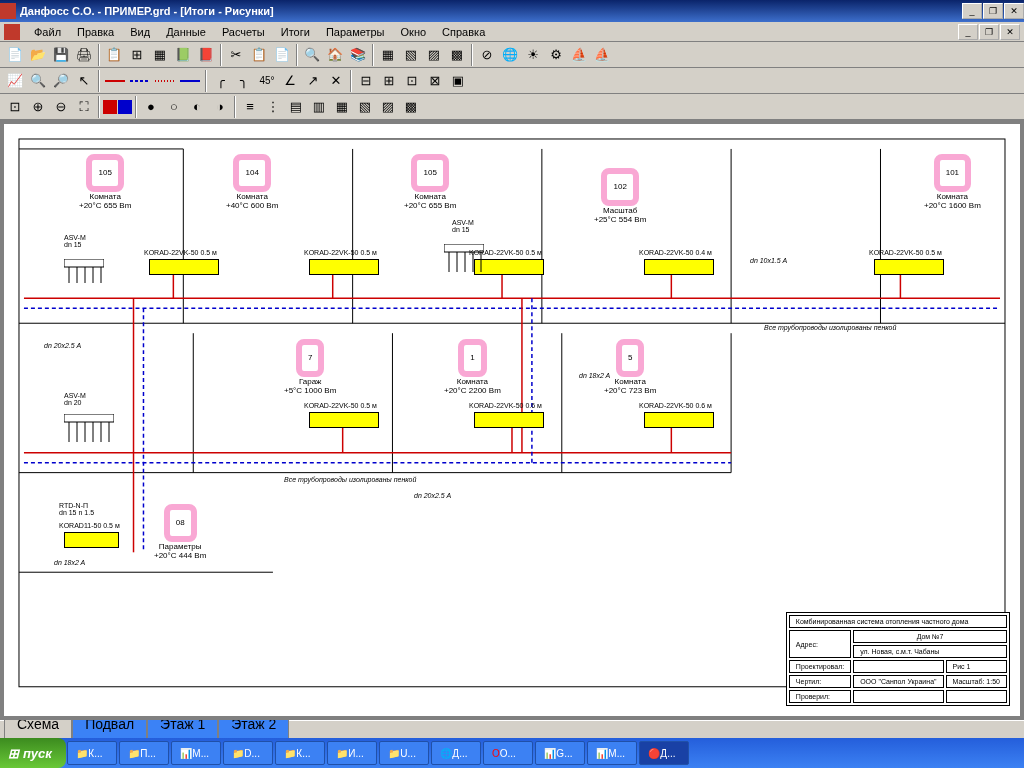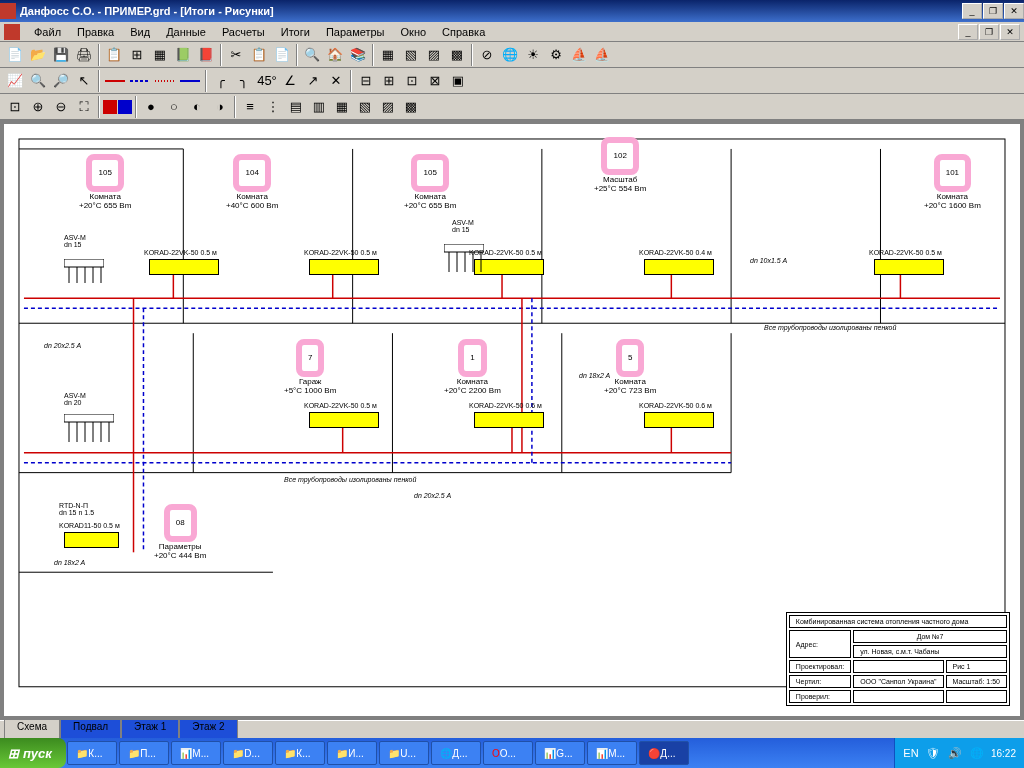--- a/index.html
+++ b/index.html
@@ -45,22 +45,22 @@
 .pipe-red { stroke: #c00; stroke-width: 1.5; fill: none; }
 .pipe-blue { stroke: #00c; stroke-width: 1.5; stroke-dasharray: 4 3; fill: none; }
 .wall { stroke: #000; stroke-width: 1; fill: none; }
 
 
 .titleblock { position: absolute; right: 10px; bottom: 10px; border: 1px solid #000; font-size: 7px; background: white; }
 .titleblock td { border: 1px solid #000; padding: 2px 6px; }
 
 
 .tabbar { height: 20px; background: #d4d0c8; display: flex; align-items: flex-end; padding: 0 4px; border-top: 1px solid #fff; }
-.tab { padding: 8px 12px; background: #d4d0c8; border: 1px solid #808080; border-bottom: none; font-size: 10px; cursor: pointer; }
-.tab.active { background: #1d4ed8; }
+.tab { padding: 8px 12px; background: #d4d0c8; border: 1px solid #808080; border-bottom: none; font-size: 14px; cursor: pointer; }
+.tab.active { background: #3b82f6; }
 
 
 .statusbar { height: 20px; background: #d4d0c8; display: flex; align-items: center; border-top: 1px solid #fff; padding: 0 4px; font-size: 10px; gap: 10px; }
 .statusitem { border: 1px inset #d4d0c8; padding: 1px 6px; }
 
 
 .taskbar { position: absolute; bottom: 0; left: 0; right: 0; height: 30px; background: linear-gradient(to bottom, #245edb, #3c81f3); display: flex; align-items: center; }
 .startbtn { height: 30px; background: linear-gradient(to bottom, #3c8b1f, #69c837); color: white; font-weight: bold; font-style: italic; padding: 0 14px 0 8px; display: flex; align-items: center; gap: 4px; border-radius: 0 8px 8px 0; cursor: pointer; font-size: 13px; }
 .taskitem { height: 24px; background: #3c81f3; border: 1px solid #2050a8; margin: 0 1px; padding: 0 8px; display: flex; align-items: center; color: white; font-size: 10px; cursor: pointer; border-radius: 2px; min-width: 50px; }
 .taskitem.active { background: #1941a5; }
@@ -154,21 +154,21 @@
     </div>
   <div class="linetype blue">
       <svg width="20" height="4">
         <line x1="0" y1="2" x2="20" y2="2" stroke="#00c" stroke-width="2"></line>
       </svg>
     </div>
   <div class="tbsep"></div>
   <div class="tbbtn">╭</div>
   <div class="tbbtn">╮</div>
   <div class="tbbtn">
-      <span style="font-size:13px">45°</span>
+      <span style="font-size:10px">45°</span>
     </div>
   <div class="tbbtn">∠</div>
   <div class="tbbtn">↗</div>
   <div class="tbbtn">✕</div>
   <div class="tbsep"></div>
   <div class="tbbtn">⊟</div>
   <div class="tbbtn">⊞</div>
   <div class="tbbtn">⊡</div>
   <div class="tbbtn">⊠</div>
   <div class="tbbtn">▣</div>
@@ -247,21 +247,21 @@
 
     <div class="room" style="left:75px;top:30px">
       <div class="room-label"><span class="room-num">105</span><br><span>Комната</span><br><span>+20°C 655 Вm</span></div>
     </div>
     <div class="room" style="left:222px;top:30px">
       <div class="room-label"><span class="room-num">104</span><br><span>Комната</span><br><span>+40°C 600 Вm</span></div>
     </div>
     <div class="room" style="left:400px;top:30px">
       <div class="room-label"><span class="room-num">105</span><br><span>Комната</span><br><span>+20°C 655 Вm</span></div>
     </div>
-    <div class="room" style="left:590px;top:13px">
+    <div class="room" style="left:590px;top:44px">
       <div class="room-label"><span class="room-num">102</span><br><span>Масштаб</span><br><span>+25°C 554 Вm</span></div>
     </div>
     <div class="room" style="left:920px;top:30px">
       <div class="room-label"><span class="room-num">101</span><br><span>Комната</span><br><span>+20°C 1600 Вm</span></div>
     </div>
 
     <div class="room" style="left:280px;top:215px">
       <div class="room-label"><span class="room-num">7</span><br><span>Гараж</span><br><span>+5°C 1000 Вm</span></div>
     </div>
     <div class="room" style="left:440px;top:215px">
@@ -423,20 +423,13 @@
       <span>G...</span>
     </div>
   <div class="taskitem">
       <span>📊</span> 
       <span>M...</span>
     </div>
   <div class="taskitem active">
       <span>🔴</span> 
       <span>Д...</span>
     </div>
-  <div class="tray">
-    <span class="trayicon">EN</span>
-    <span class="trayicon">🛡</span>
-    <span class="trayicon">🔊</span>
-    <span class="trayicon">🌐</span>
-    <span>16:22</span>
-  </div>
 </div>
 
 </body></html>

